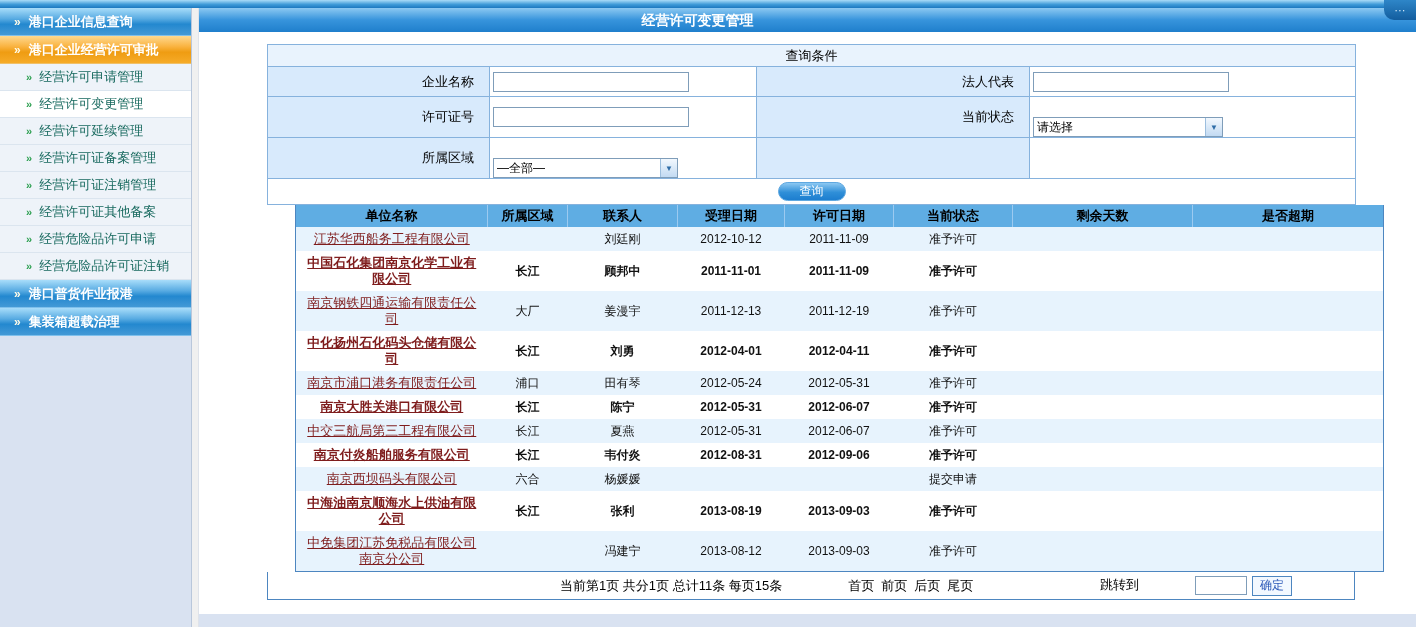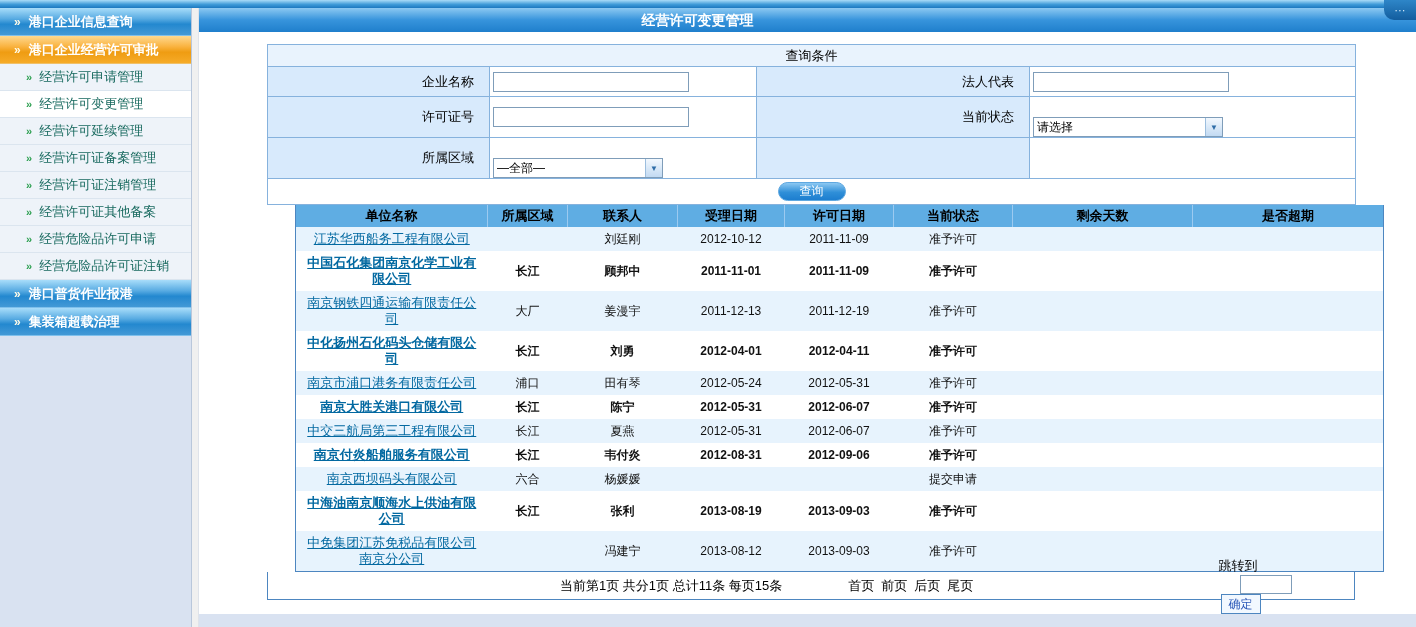--- a/index.html
+++ b/index.html
@@ -48,43 +48,43 @@
   .qform td { border:1px solid #86b2dd; font-size:13px; color:#000; }
   .q-title { background:#e9f3fd; text-align:center; font-weight:normal; height:22px; }
   .lbl { background:#d8eafc; text-align:right; padding-right:15px; height:30px; }
   .fld { background:#fff; padding-left:3px; }
   .txt { width:196px; height:20px; border:1px solid #7f9db9; font-size:12px; padding:0 3px; }
   .select { display:inline-flex; align-items:center; width:190px; height:20px; border:1px solid #7f9db9;
     background:#fff; font-size:12px; cursor:pointer; vertical-align:middle;margin-top:20px; }
   .select .sel-val { flex:1; padding-left:3px; color:#000; }
   .sel-arrow { width:17px; height:18px; background:linear-gradient(180deg,#f2f8fe,#c2daf2);
     border-left:1px solid #9cbede; color:#2f6da8; font-size:8px; display:flex; align-items:center; justify-content:center; }
-  .select.region { width:170px;align-items:center; }
+  .select.region { width:185px;align-items:center; }
   .btn-row { height:26px; text-align:center; background:#fff; }
   .query-btn { width:68px; height:19px; border-radius:10px; border:1px solid #5fa8e0;
     background:linear-gradient(180deg,#8cc8f2 0%,#2f8fd8 55%,#1d7ecf 100%);
     color:#fff; font-size:12px; line-height:15px; cursor:pointer; font-family:inherit; }
 
   
   .dtable { width:1088px; table-layout:fixed; border:1px solid #4d86c0; border-top:none; background:#fff;margin-left:28px; }
   .dtable th { background:#5fade3; height:22px; font-size:13px; font-weight:bold; color:#000; }
   .dtable th + th { border-left:1px solid #9ccaf0; }
   .dtable td { font-size:12px; text-align:center; padding:4px 2px; line-height:15px; color:#111; }
   .dtable td.cell-name { padding:4px 7px; }
   tr.row-odd { background:#e7f3fd; }
   tr.row-even { background:#fff;font-weight:bold; }
-  .company-link { font-size:13px; color:#0369a1; text-decoration:underline; cursor:pointer; }
+  .company-link { font-size:13px; color:#7f1d1d; text-decoration:underline; cursor:pointer; }
 
   
   .pager { width:1088px; border:1px solid #4d86c0; border-top:none; background:#fff; height:28px;
     display:flex; align-items:center; font-size:13px; color:#000; }
   .pg-summary { margin-left:292px; }
   .pg-links { margin-left:66px; display:flex; gap:7px; }
   .pg-link { cursor:pointer; }
-  .pg-jump { margin-left:auto; margin-right:62px; display:flex; align-items:center;flex-direction:column; }
+  .pg-jump { margin-left:auto; margin-right:62px; display:flex; align-items:flex-start; }
   .jump-input { width:52px; height:19px; border:1px solid #7f9db9; margin-left:56px; font-size:12px; padding:0 3px; }
   .confirm-btn { margin-left:5px; height:20px; padding:0 7px; background:#f2f8ff; border:1px solid #4d86c0;
     color:#2b58b8; font-size:12px; cursor:pointer; font-family:inherit; }
 </style>
 </head>
 <body>
 
 <div class="screen">
   <div class="topbar"></div>
   <div class="corner-tab">

